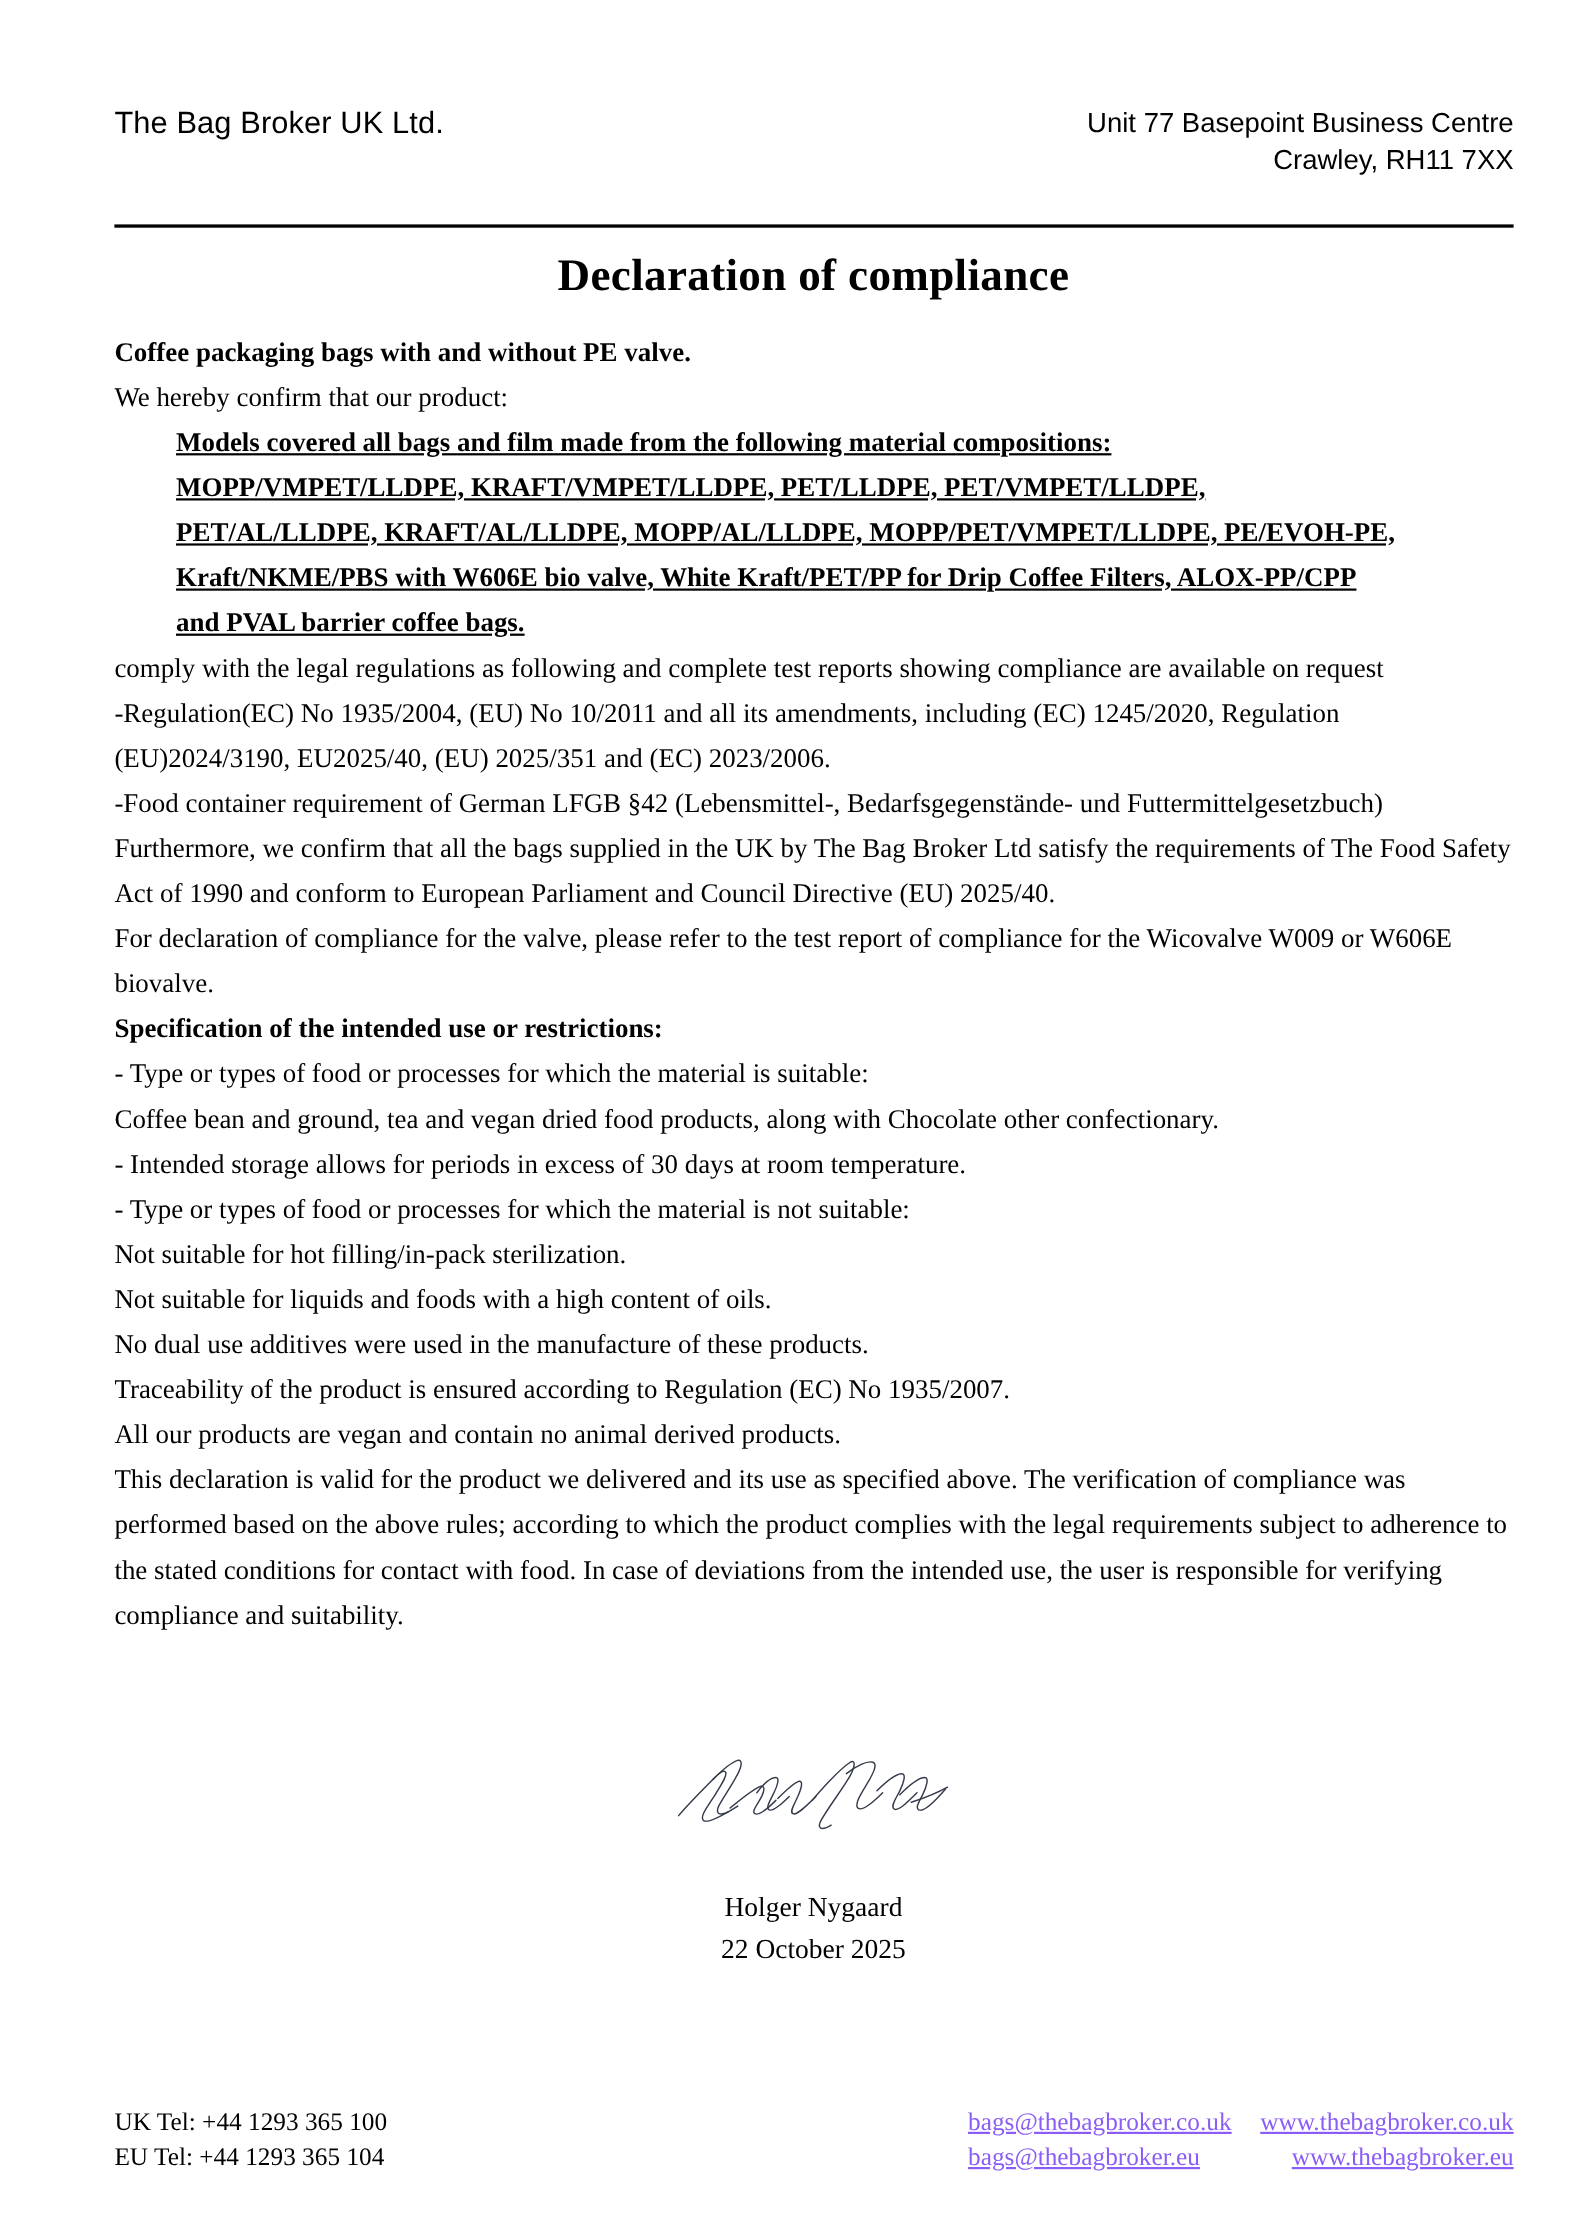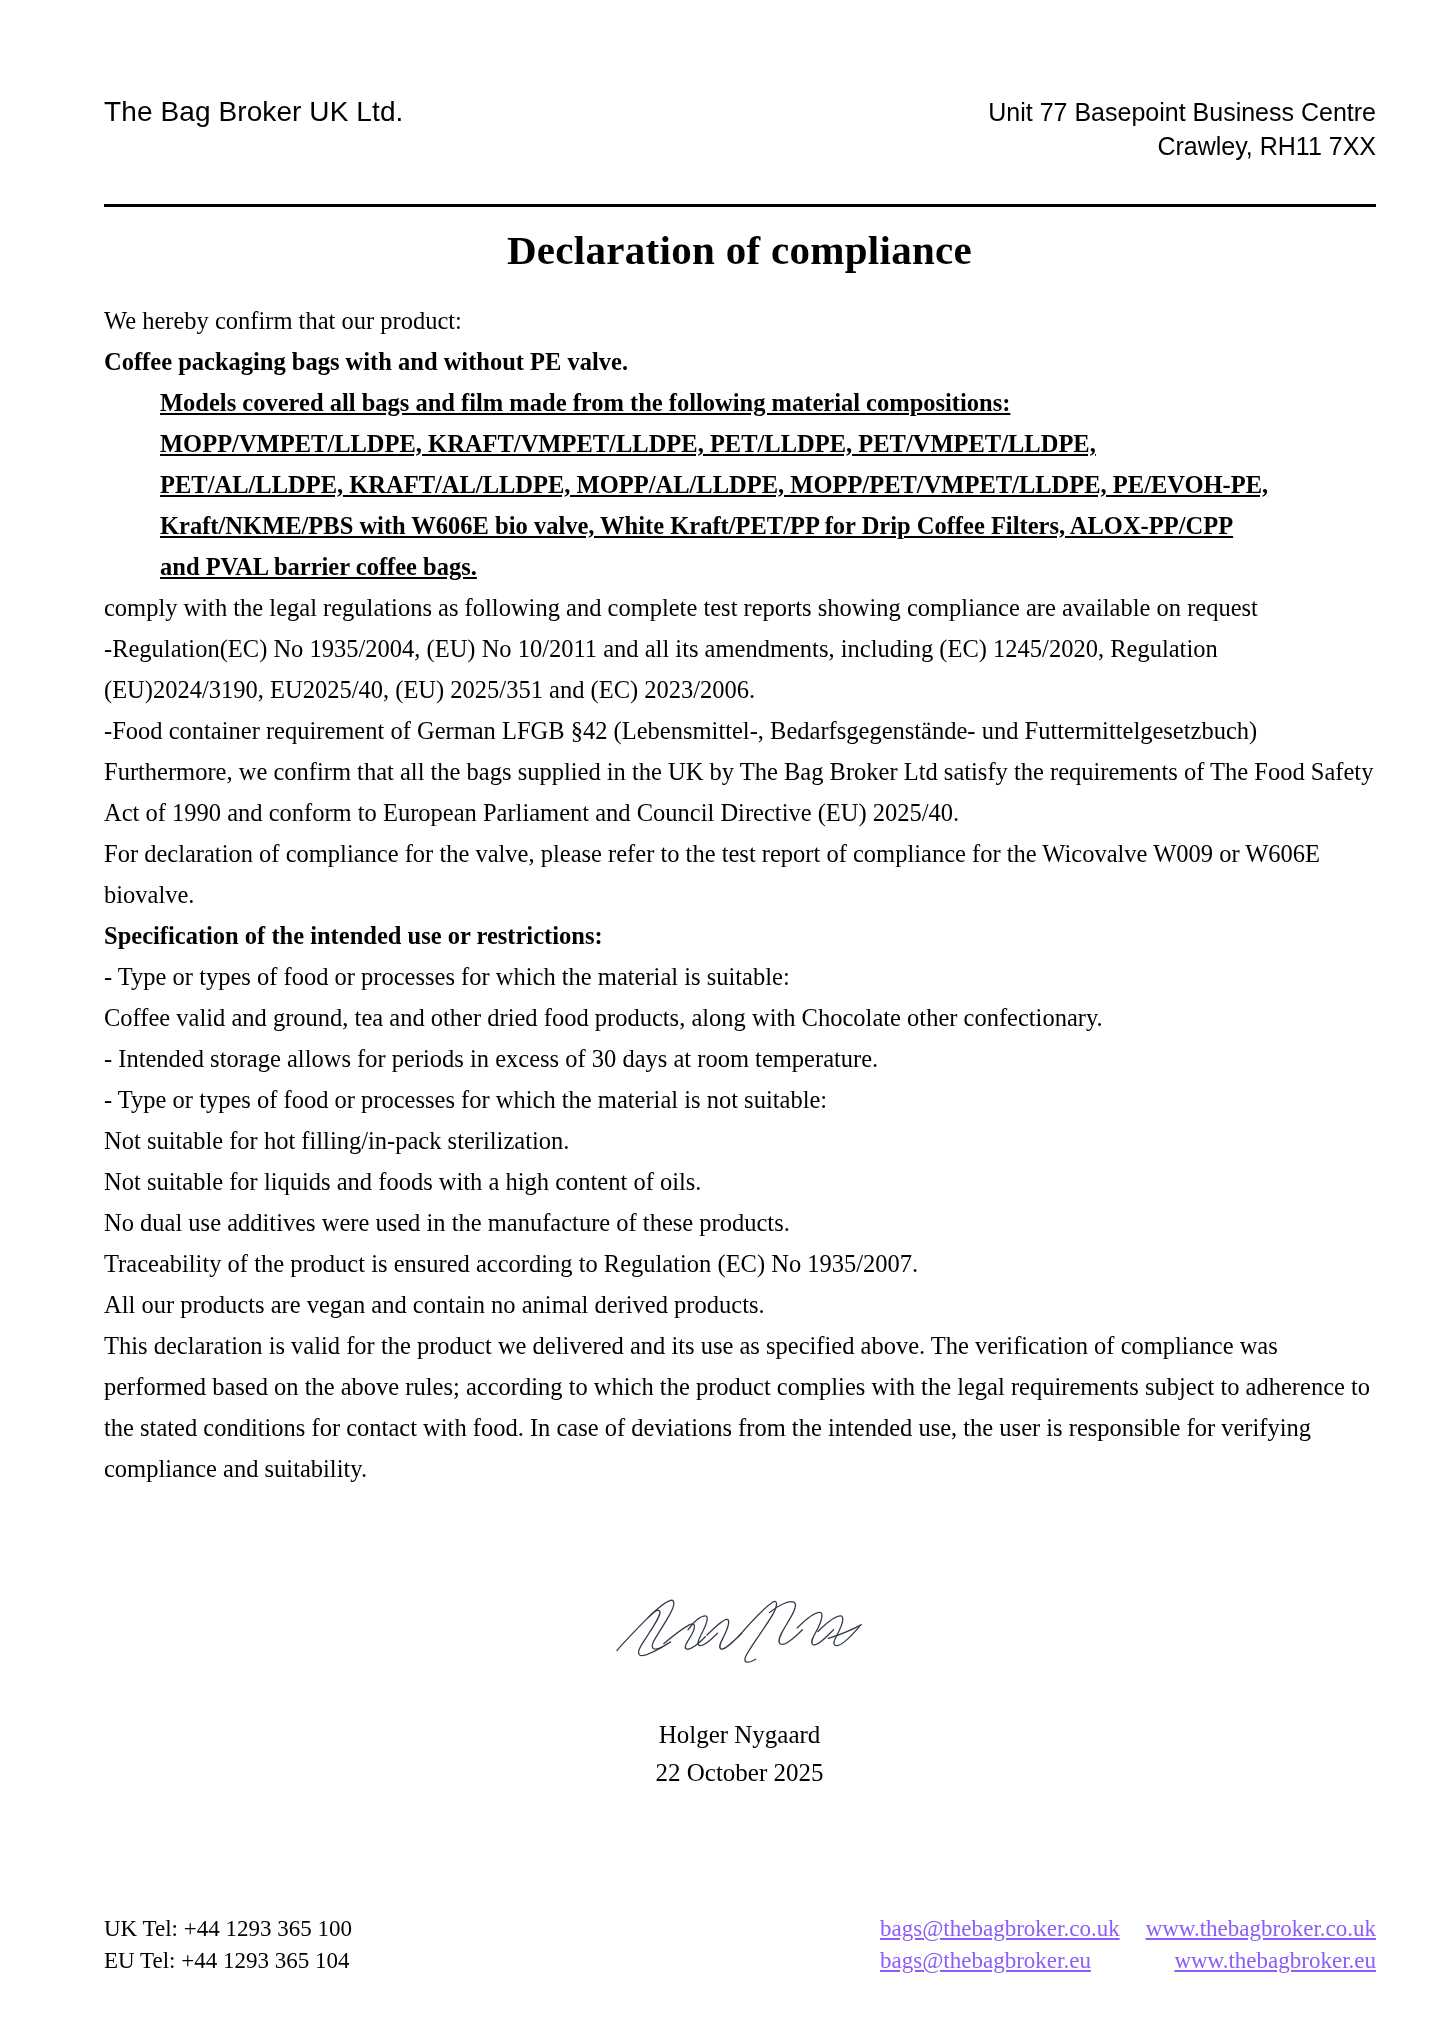--- a/index.html
+++ b/index.html
@@ -161,41 +161,41 @@
       <div class="address-line">Crawley,  RH11  7XX</div>
     </div>
   </div>
 
   <div class="rule"></div>
 
   <div class="doc-title">Declaration of compliance</div>
 
   <div class="body-wrap">
 
+    <p class="para bold">Coffee packaging bags with and without PE valve.</p>
+
     <p class="para">We hereby confirm that our product:</p>
-
-    <p class="para bold">Coffee packaging bags with and without PE valve.</p>
 
     <p class="para bold indent">Models covered all bags and film made from the following material compositions:</p>
     <p class="para bold indent">MOPP/VMPET/LLDPE, KRAFT/VMPET/LLDPE, PET/LLDPE, PET/VMPET/LLDPE,</p>
     <p class="para bold indent">PET/AL/LLDPE, KRAFT/AL/LLDPE, MOPP/AL/LLDPE, MOPP/PET/VMPET/LLDPE, PE/EVOH-PE,</p>
     <p class="para bold indent">Kraft/NKME/PBS with W606E bio valve, White Kraft/PET/PP for Drip Coffee Filters, ALOX-PP/CPP</p>
     <p class="para bold indent">and PVAL barrier coffee bags.</p>
 
     <p class="para">comply with the legal regulations as following and complete test reports showing compliance are available on request</p>
     <p class="para">-Regulation(EC) No 1935/2004, (EU) No 10/2011 and all its amendments, including (EC) 1245/2020, Regulation</p>
     <p class="para">(EU)2024/3190, EU2025/40, (EU) 2025/351 and (EC) 2023/2006.</p>
     <p class="para">-Food container requirement of German LFGB §42 (Lebensmittel-, Bedarfsgegenstände- und Futtermittelgesetzbuch)</p>
 
     <p class="para wrap">Furthermore, we confirm that all the bags supplied in the UK by The Bag Broker Ltd satisfy the requirements of The Food Safety Act of 1990 and conform to European Parliament and Council Directive (EU) 2025/40.</p>
     <p class="para wrap">For declaration of compliance for the valve, please refer to the test report of compliance for the Wicovalve W009 or W606E biovalve.</p>
 
     <p class="para bold">Specification of the intended use or restrictions:</p>
     <p class="para">- Type or types of food or processes for which the material is suitable:</p>
-    <p class="para">Coffee valid and ground, tea and other dried food products, along with Chocolate other confectionary.</p>
+    <p class="para">Coffee bean and ground, tea and vegan dried food products, along with Chocolate other confectionary.</p>
     <p class="para">- Intended storage allows for periods in excess of 30 days at room temperature.</p>
     <p class="para">- Type or types of food or processes for which the material is not suitable:</p>
     <p class="para">Not suitable for hot filling/in-pack sterilization.</p>
     <p class="para">Not suitable for liquids and foods with a high content of oils.</p>
     <p class="para">No dual use additives were used in the manufacture of these products.</p>
     <p class="para">Traceability of the product is ensured according to Regulation (EC) No 1935/2007.</p>
     <p class="para">All our products are vegan and contain no animal derived products.</p>
     <p class="para wrap">This declaration is valid for the product we delivered and its use as specified above. The verification of compliance was performed based on the above rules; according to which the product complies with the legal requirements subject to adherence to the stated conditions for contact with food. In case of deviations from the intended use, the user is responsible for verifying compliance and suitability.</p>
   </div>
 

